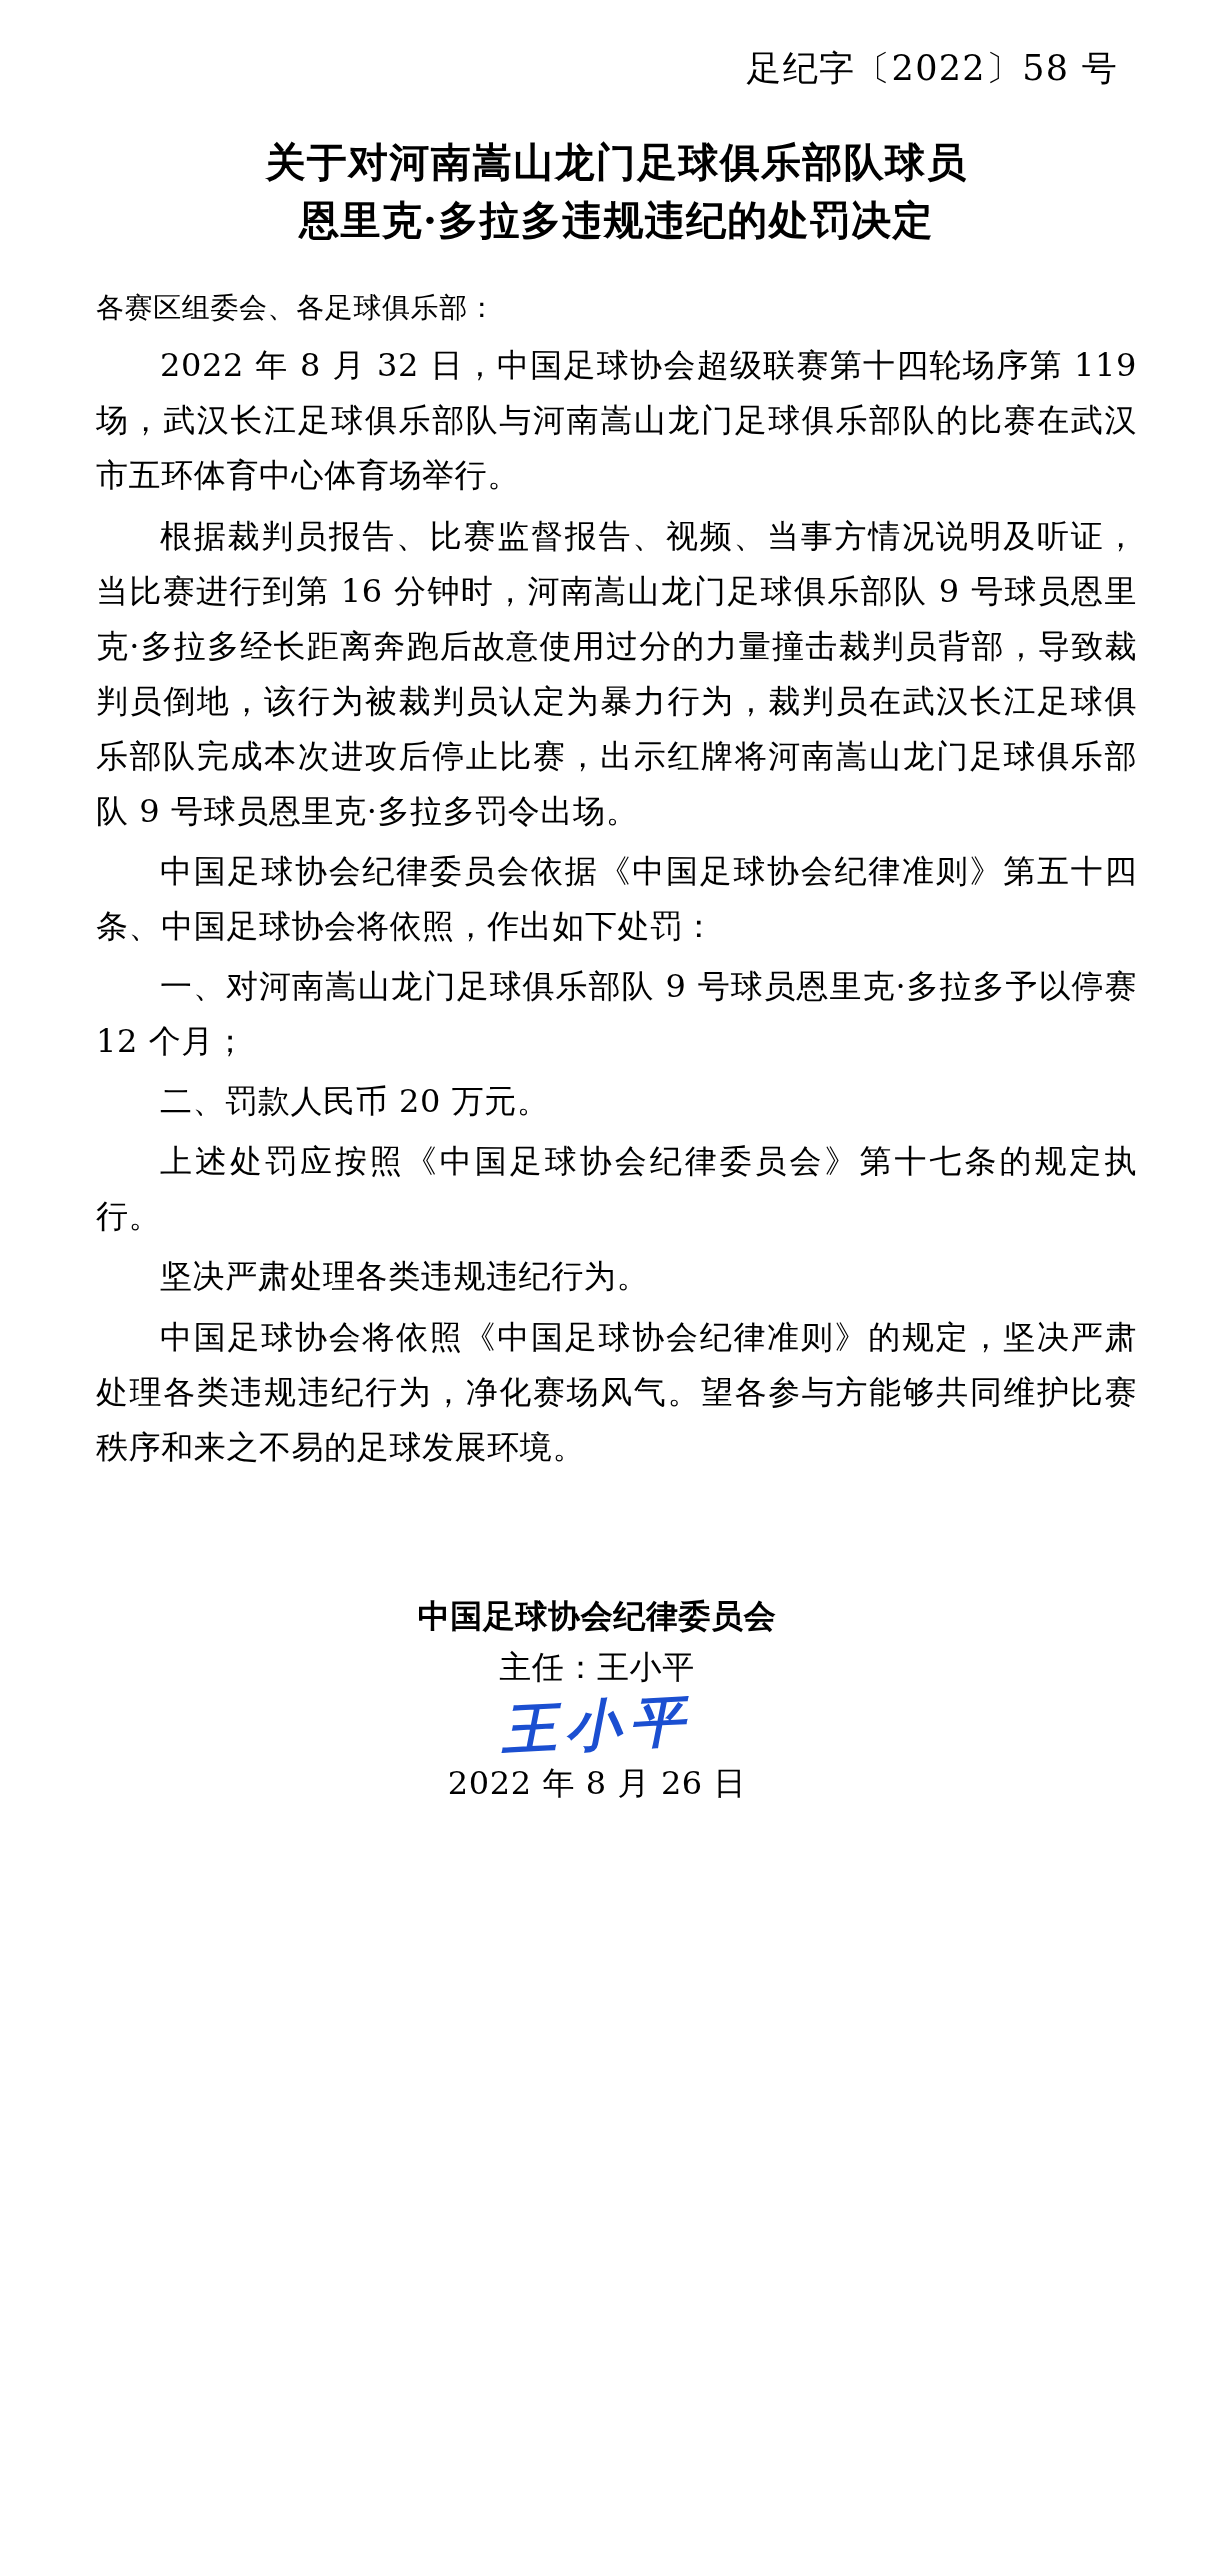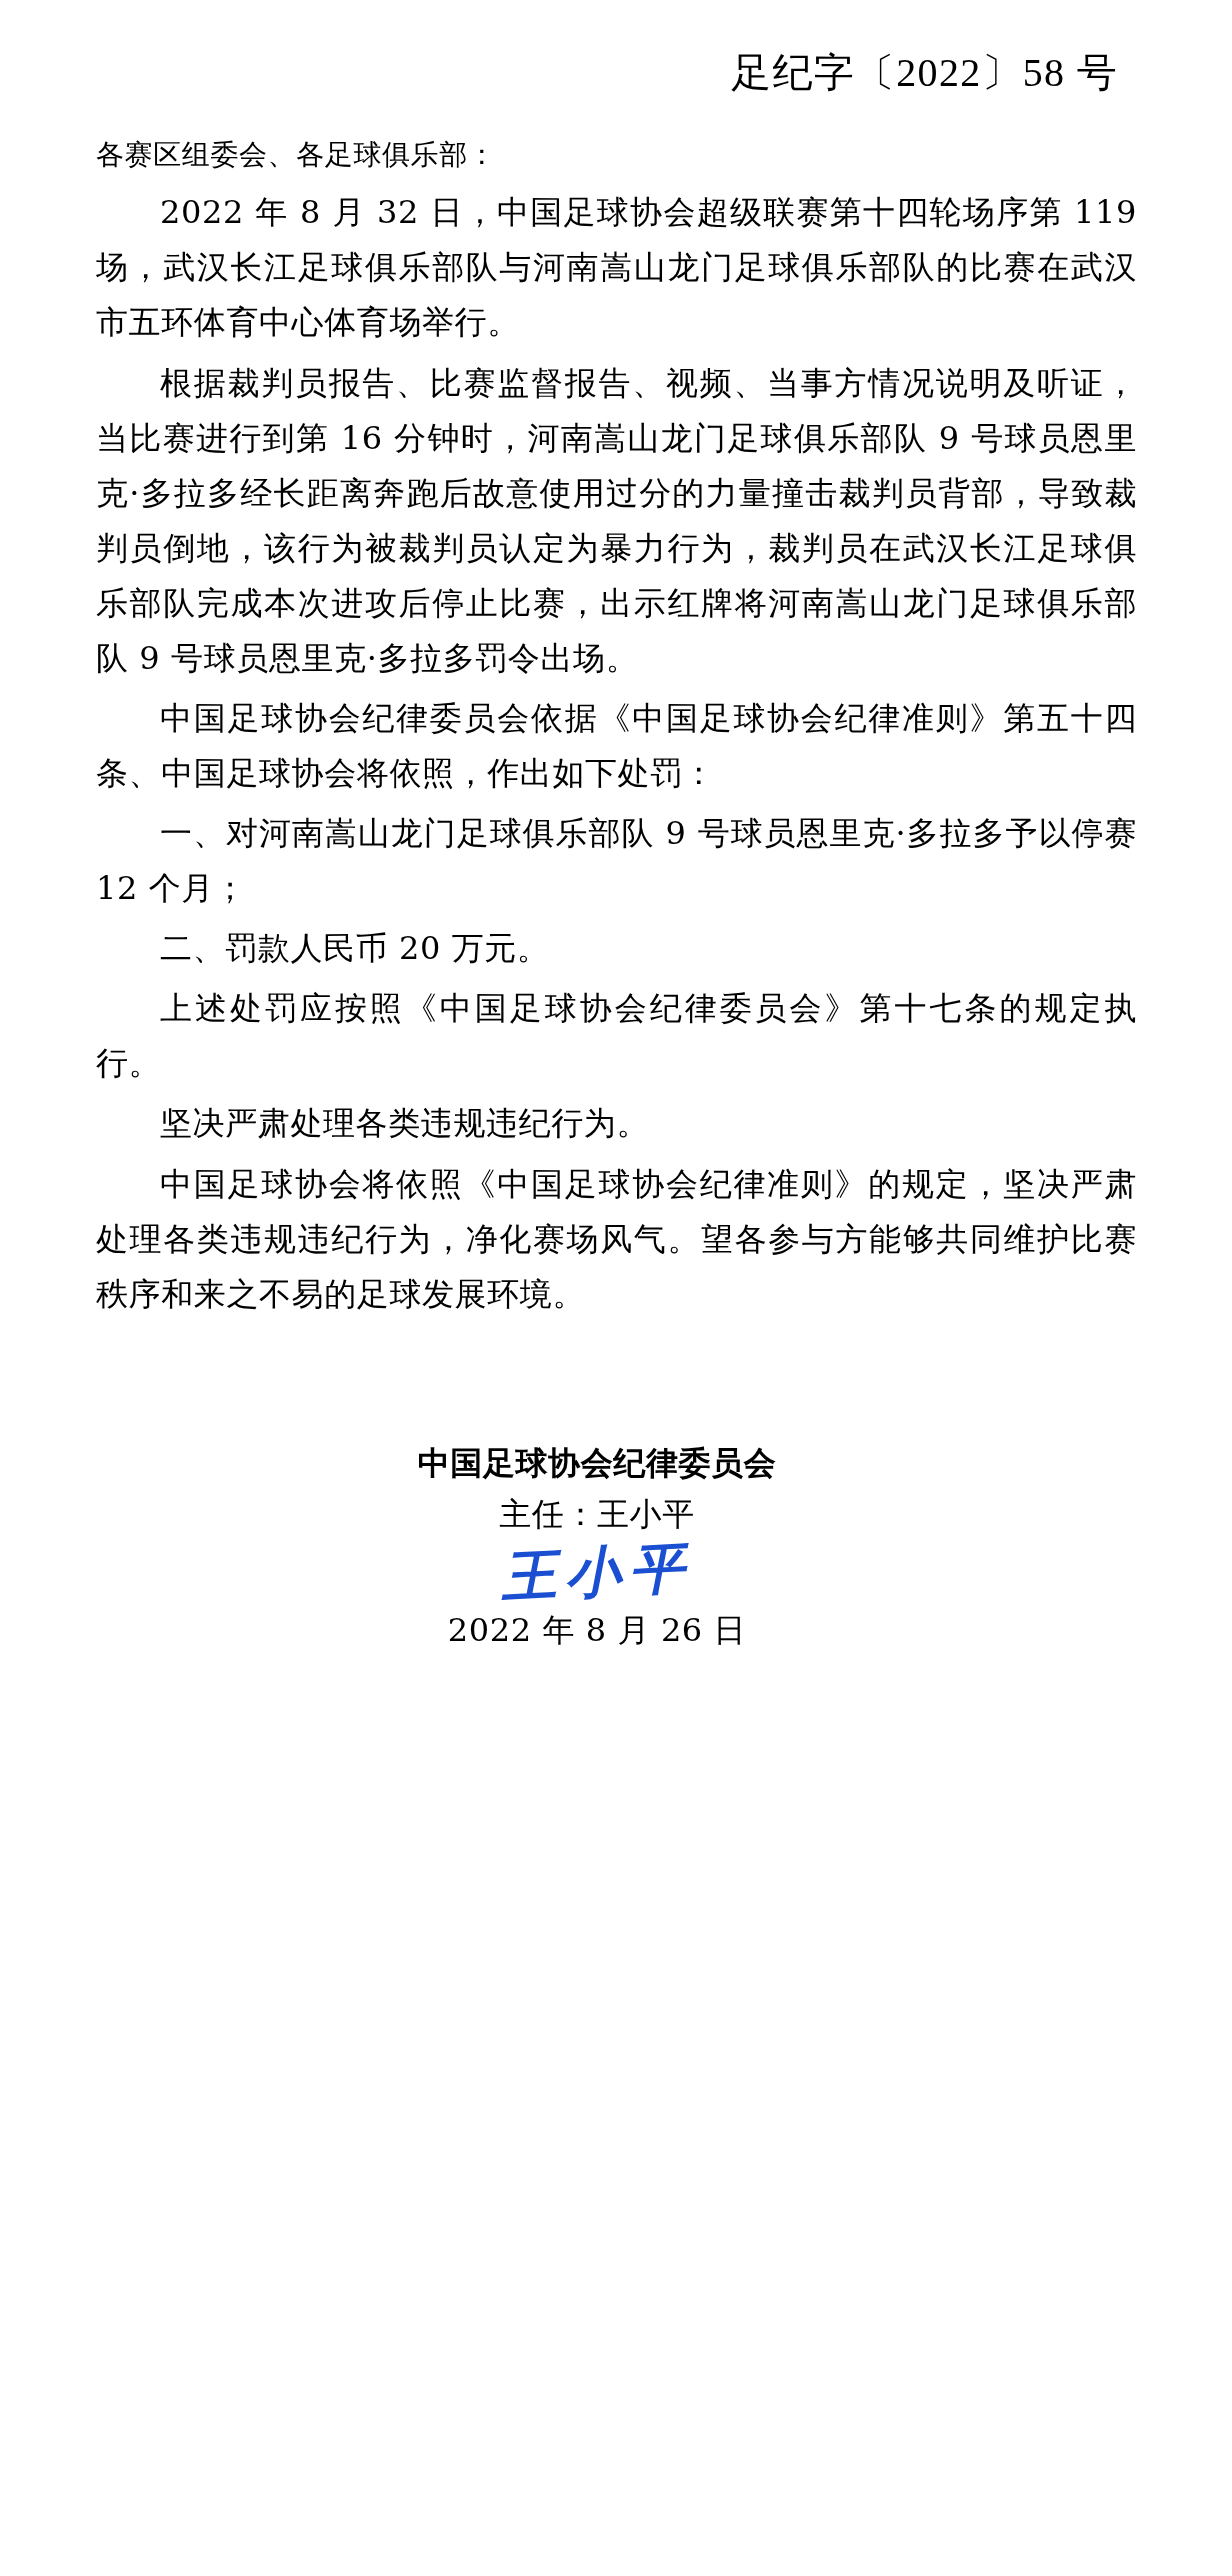--- a/index.html
+++ b/index.html
@@ -15,26 +15,25 @@
   .page {
     width: 1233px;
     min-height: 2576px;
     box-sizing: border-box;
     padding: 39px 96px 26px 96px;
     position: relative;
     background: #ffffff;
   }
   .doc-number {
     text-align: right;
-    font-size: 40px;
+    font-size: 35px;
     letter-spacing: 1.3px;
     margin-top: 6.4px;
-    margin-bottom: 31px;
+    margin-bottom: 41px;
     padding-right: 19px;
-    font-family: Liberation Serif, serif;
   }
   .title {
     text-align: center;
     font-weight: bold;
     font-size: 40px;
     line-height: 1.45;
     letter-spacing: 1.3px;
     margin: 32px 0 35px 0;
   }
   .title .line {
@@ -87,20 +86,24 @@
     margin-top: 3px;
   }
 </style>
 </head>
 <body>
 
 <div class="page">
 
   <div class="doc-number">足纪字〔2022〕58 号</div>
 
+  <div class="title">
+    <span class="line">关于对河南嵩山龙门足球俱乐部队球员</span>
+    <span class="line">恩里克·多拉多违规违纪的处罚决定</span>
+  </div>
 
   <div class="salutation">各赛区组委会、各足球俱乐部：</div>
 
   <p class="body-para">2022 年 8 月 32 日，中国足球协会超级联赛第十四轮场序第 119 场，武汉长江足球俱乐部队与河南嵩山龙门足球俱乐部队的比赛在武汉市五环体育中心体育场举行。</p>
   <p class="body-para">根据裁判员报告、比赛监督报告、视频、当事方情况说明及听证，当比赛进行到第 16 分钟时，河南嵩山龙门足球俱乐部队 9 号球员恩里克·多拉多经长距离奔跑后故意使用过分的力量撞击裁判员背部，导致裁判员倒地，该行为被裁判员认定为暴力行为，裁判员在武汉长江足球俱乐部队完成本次进攻后停止比赛，出示红牌将河南嵩山龙门足球俱乐部队 9 号球员恩里克·多拉多罚令出场。</p>
   <p class="body-para">中国足球协会纪律委员会依据《中国足球协会纪律准则》第五十四条、中国足球协会将依照，作出如下处罚：</p>
   <p class="body-para">一、对河南嵩山龙门足球俱乐部队 9 号球员恩里克·多拉多予以停赛 12 个月；</p>
   <p class="body-para">二、罚款人民币 20 万元。</p>
   <p class="body-para">上述处罚应按照《中国足球协会纪律委员会》第十七条的规定执行。</p>
   <p class="body-para">坚决严肃处理各类违规违纪行为。</p>

